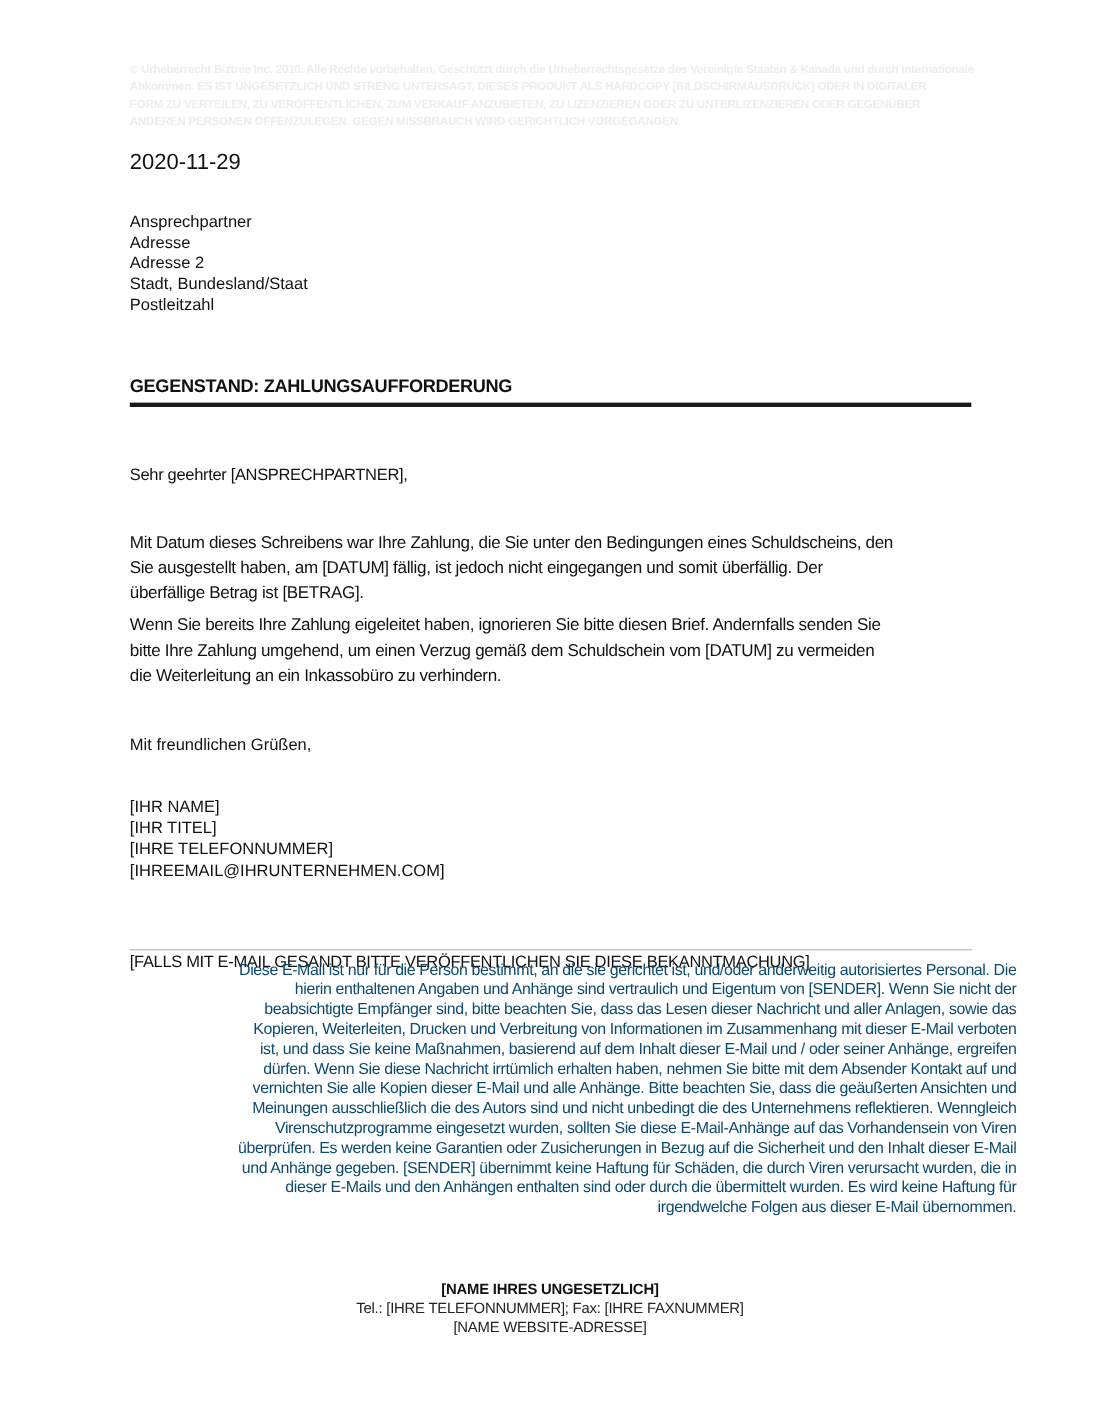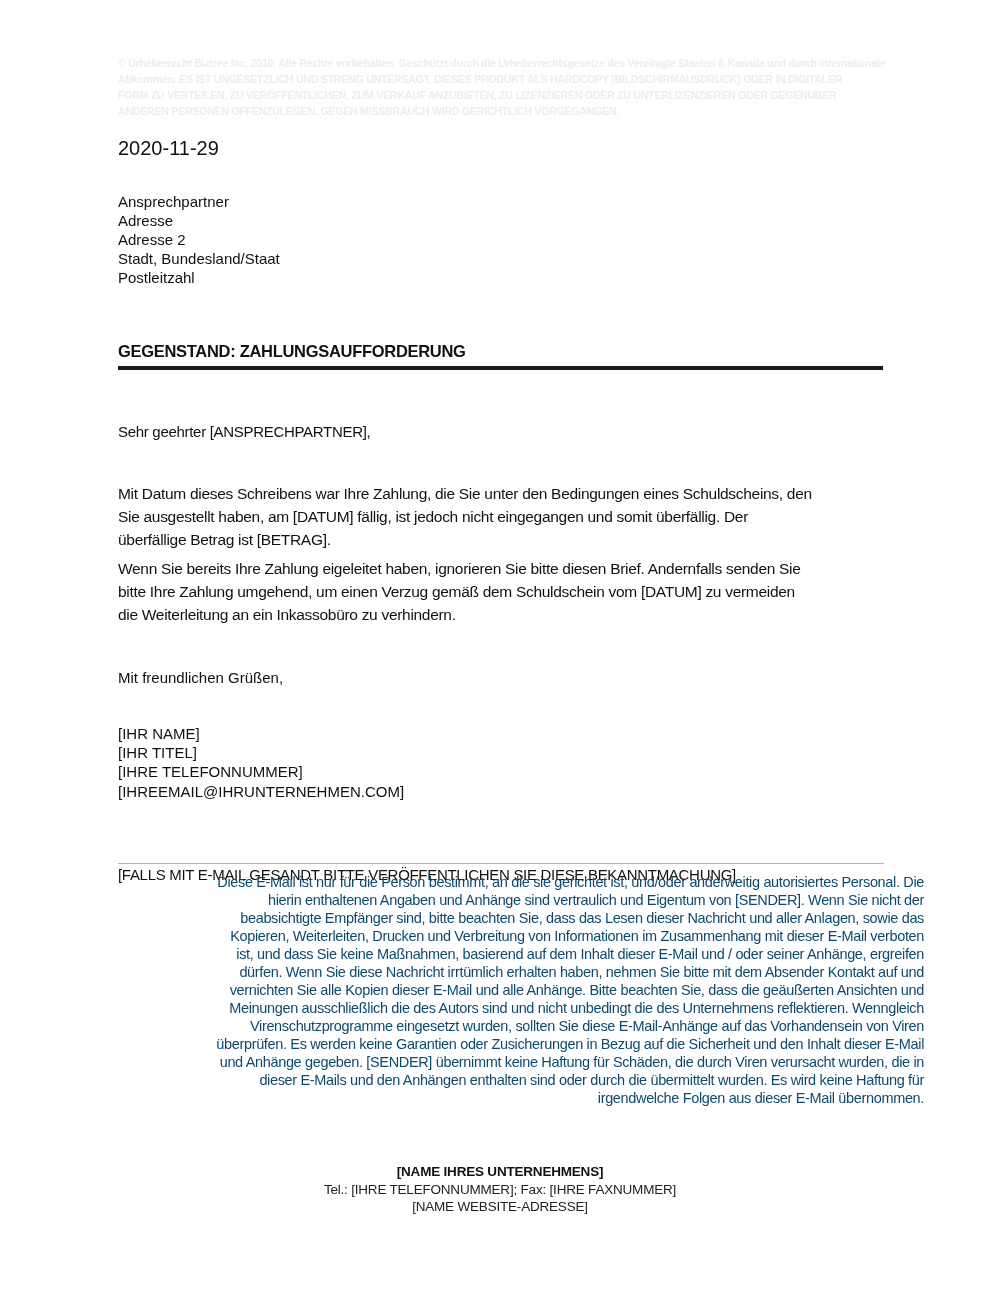--- a/index.html
+++ b/index.html
@@ -148,16 +148,16 @@
 dürfen. Wenn Sie diese Nachricht irrtümlich erhalten haben, nehmen Sie bitte mit dem Absender Kontakt auf und
 vernichten Sie alle Kopien dieser E-Mail und alle Anhänge. Bitte beachten Sie, dass die geäußerten Ansichten und
 Meinungen ausschließlich die des Autors sind und nicht unbedingt die des Unternehmens reflektieren. Wenngleich
 Virenschutzprogramme eingesetzt wurden, sollten Sie diese E-Mail-Anhänge auf das Vorhandensein von Viren
 überprüfen. Es werden keine Garantien oder Zusicherungen in Bezug auf die Sicherheit und den Inhalt dieser E-Mail
 und Anhänge gegeben. [SENDER] übernimmt keine Haftung für Schäden, die durch Viren verursacht wurden, die in
 dieser E-Mails und den Anhängen enthalten sind oder durch die übermittelt wurden. Es wird keine Haftung für
 irgendwelche Folgen aus dieser E-Mail übernommen.</div>
 
 <div class="footer-block">
-  <div class="footer-company">[NAME IHRES UNTERNEHMENS]</div>
+  <div class="footer-company">[NAME IHRES UNGESETZLICH]</div>
   <div>Tel.: [IHRE TELEFONNUMMER]; Fax: [IHRE FAXNUMMER]</div>
   <div>[NAME WEBSITE-ADRESSE]</div>
 </div>
 
 </body></html>

